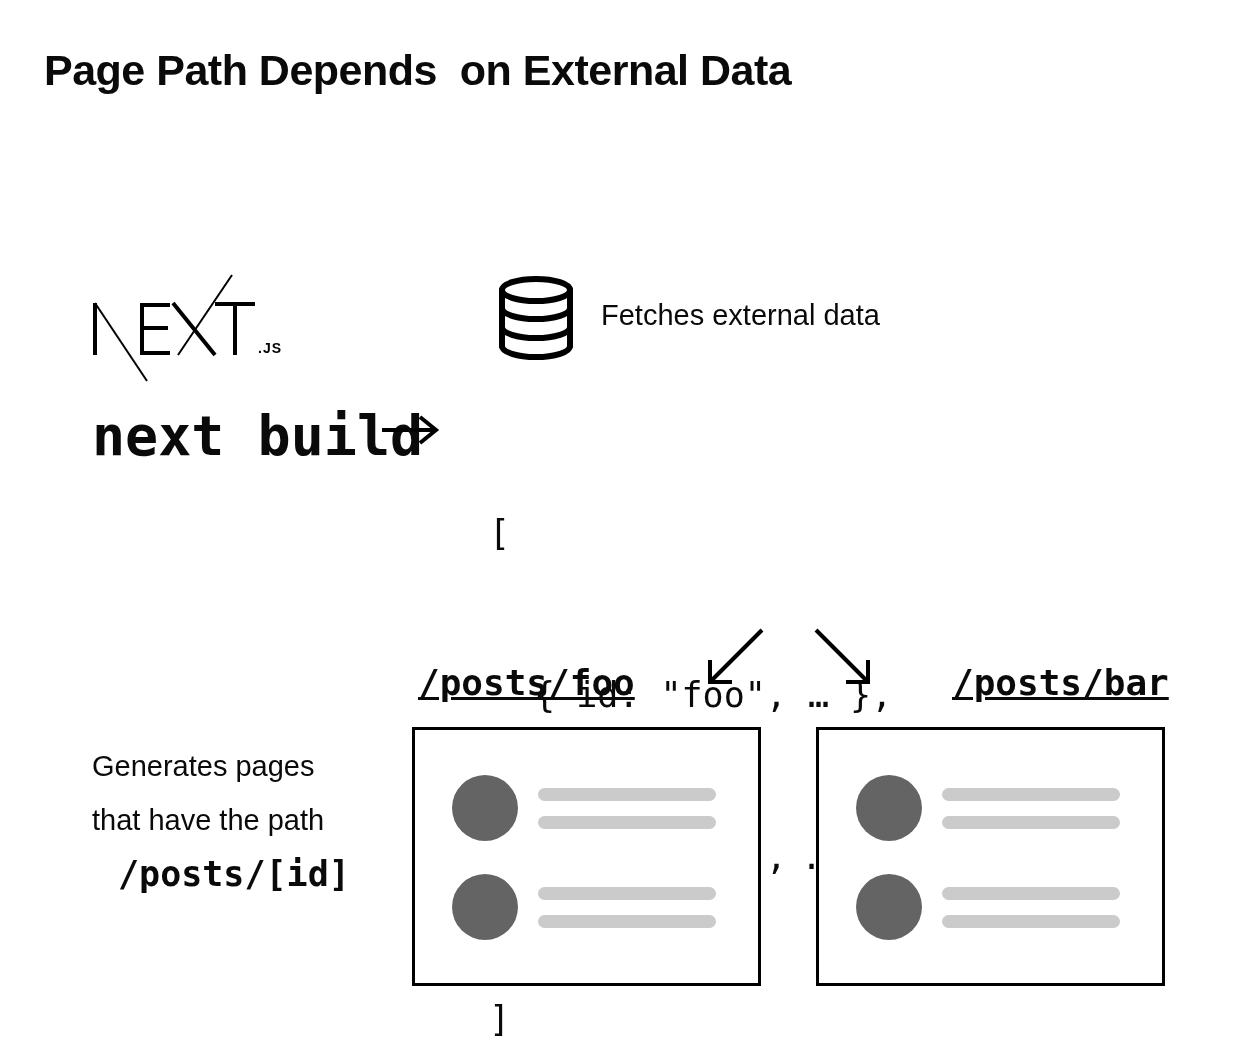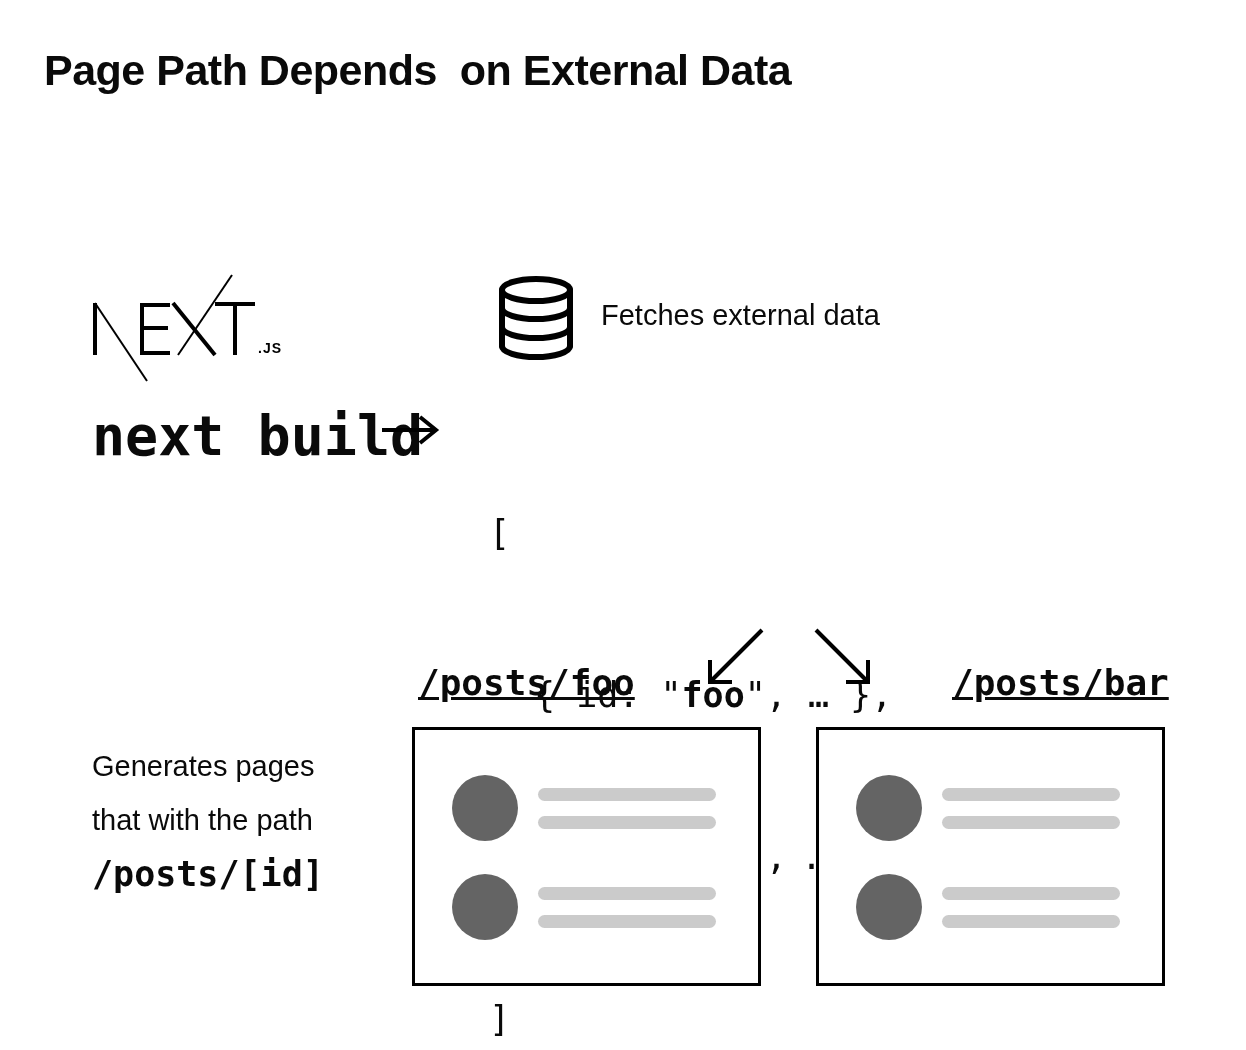--- a/index.html
+++ b/index.html
@@ -27,42 +27,42 @@
   .mono  { font-family:"DejaVu Sans Mono", monospace; }
   .build-cmd { left:92px; top:404px; font-size:55px; font-weight:700; }
 
   .arrow { stroke:#000; fill:none; stroke-width:4; }
   .arrow-right { left:378px; top:412px; width:64px; height:36px; }
   .arrow-dl { left:700px; top:622px; width:68px; height:68px; }
   .arrow-dr { left:810px; top:622px; width:68px; height:68px; }
 
   .code-block { left:489px; top:398px; font-size:35px; line-height:54px; white-space:pre; }
   .code-line.indent { padding-left:45px; }
-  .code-id { font-weight:700; }
+  .code-id { font-weight:400; }
 
   .build-caption { left:92px; top:500px; font-size:29px; line-height:54px; }
 
   .path-label { top:662px; font-size:36px; font-weight:700;text-decoration:underline; }
   .path-foo { left:418px; }
   .path-bar { left:952px; }
 
   .page-box {
     top:727px; width:343px; height:253px;
     border:3px solid var(--box-border,#000); background:#fff;
   }
   .box-left  { left:412px; }
   .box-right { left:816px; }
   .mock-row { position:absolute; left:37px; display:flex; }
   .row-1 { top:45px; } .row-2 { top:144px; }
   .avatar { width:66px; height:66px; border-radius:50%; background:var(--avatar,#646464); }
   .lines { margin-left:20px; margin-top:13px; display:flex; flex-direction:column; gap:15px; }
   .ph-line { width:178px; height:13px; border-radius:7px; background:var(--placeholder-line,#cbcbcb); }
 
   .gen-caption { left:92px; top:739px; font-size:29px; line-height:54px; }
-  .path-format { font-size:35px; font-weight:700; line-height:54px; }
+  .path-format { font-size:35px; font-weight:700; line-height:54px;margin-left:26px; }
 </style>
 </head>
 <body>
 
 <div class="canvas">
 
   <h1 class="abs title">Page Path Depends  on External Data</h1>
 
   <svg class="abs nextjs-logo" viewBox="0 0 210 125">
     <line x1="7" y1="38" x2="7" y2="90" stroke-width="4"></line>
@@ -144,17 +144,17 @@
       <div class="avatar"></div>
       <div class="lines">
           <div class="ph-line"></div>
           <div class="ph-line"></div>
         </div>
     </div>
   </div>
 
   <div class="abs gen-caption">
     <div>Generates pages</div>
-    <div>that with the path</div>
+    <div>that have the path</div>
     <div class="mono path-format">/posts/[id]</div>
   </div>
 
 </div>
 
 </body></html>

